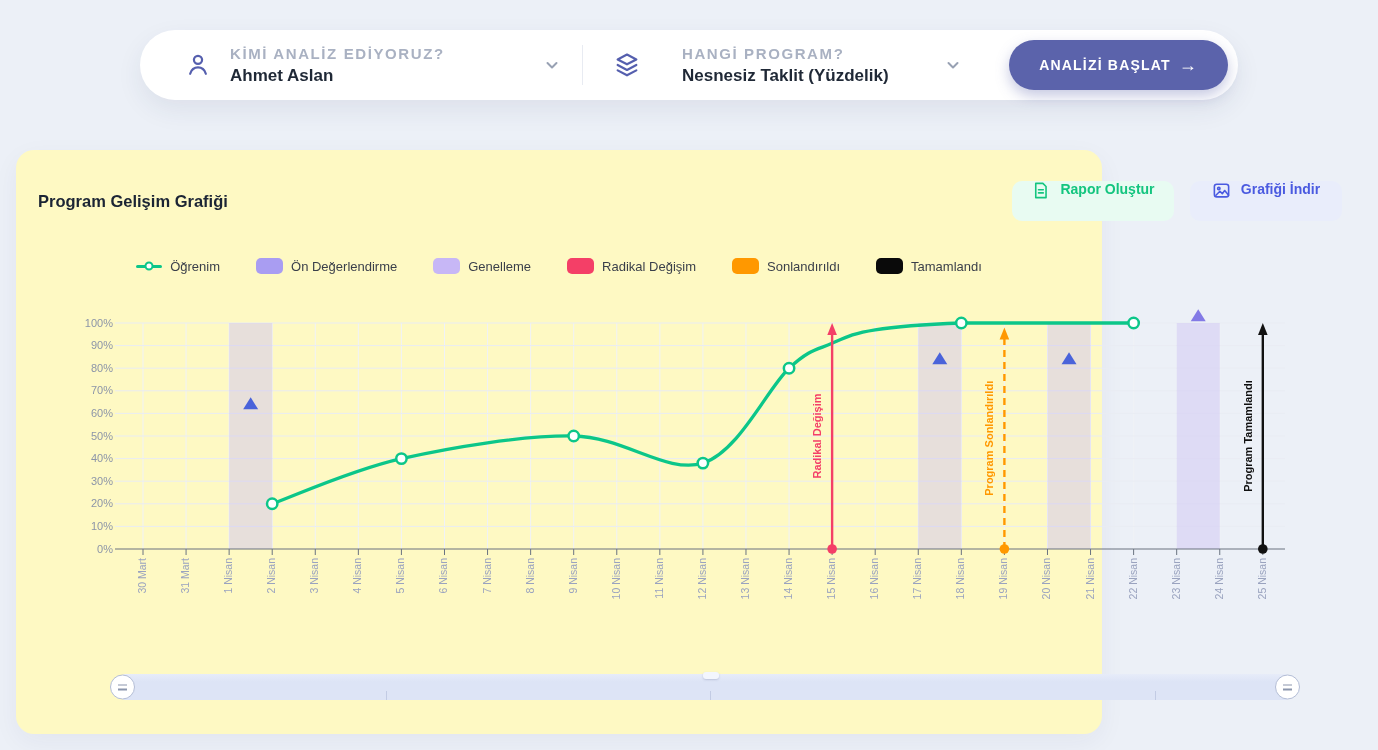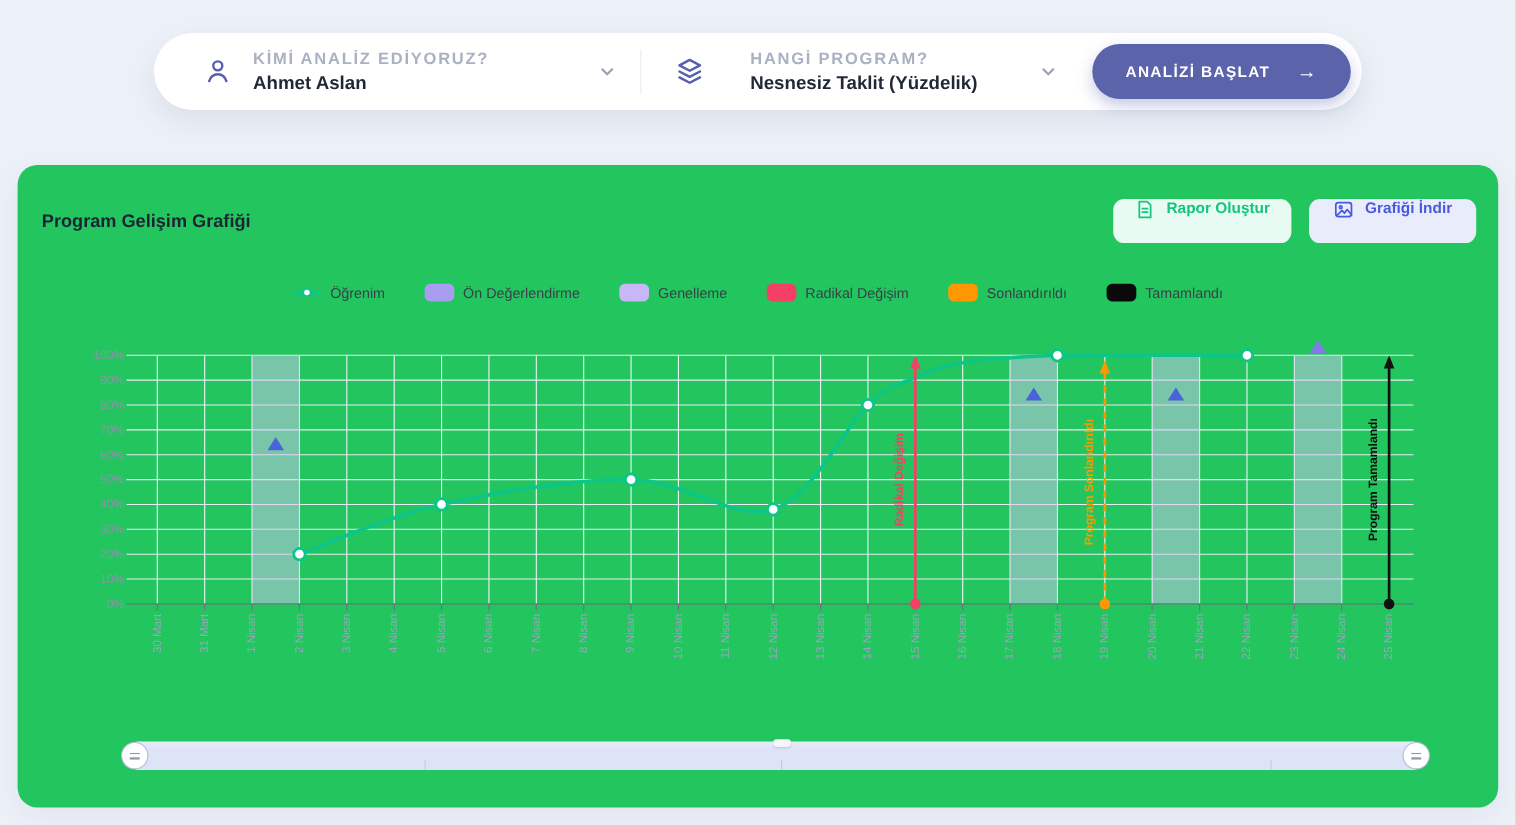--- a/index.html
+++ b/index.html
@@ -28,29 +28,29 @@
     font-size:15px; font-weight:bold; letter-spacing:1.6px;
     color:#a9b1c2; text-transform:uppercase;
   }
   .sel-value { font-size:17px; font-weight:bold; color:#1f2836; }
   .chev { margin-left:auto; margin-right:22px; display:flex; }
   .v-divider { width:1px; height:40px; background:#e8ebf2; }
   .start-btn {
     margin-left:auto; height:50px; padding:0 30px;
     background:#5b63ab; color:#fff; border:none; border-radius:26px;
     font-family:inherit; font-size:14px; font-weight:bold; letter-spacing:1.2px;
-    display:flex; align-items:center; gap:24px; cursor:pointer;
+    display:flex; align-items:center; gap:8px; cursor:pointer;
     box-shadow:0 6px 14px rgba(91,99,171,.35);
   }
   .start-arrow { font-size:18px; font-weight:normal; }
 
   
   .card {
-    position:absolute; left:16px; top:150px; width:1346px; height:584px;
-    background:#22c55e; border-radius:18px;
+    position:absolute; left:16px; top:150px; width:1086px; height:584px;
+    background:#fef9c3; border-radius:18px;
     box-shadow:0 8px 26px rgba(35,48,95,.05);
   }
   .chart-title {
     position:absolute; left:22px; top:42px;
     font-size:16.5px; font-weight:bold; color:#1b2434;
   }
   .range-group {
     position:absolute; left:522px; top:31px; height:40px;
     background:#eef1f7; border-radius:10px;
     display:flex; align-items:center; padding:0 5px 0 15px;

